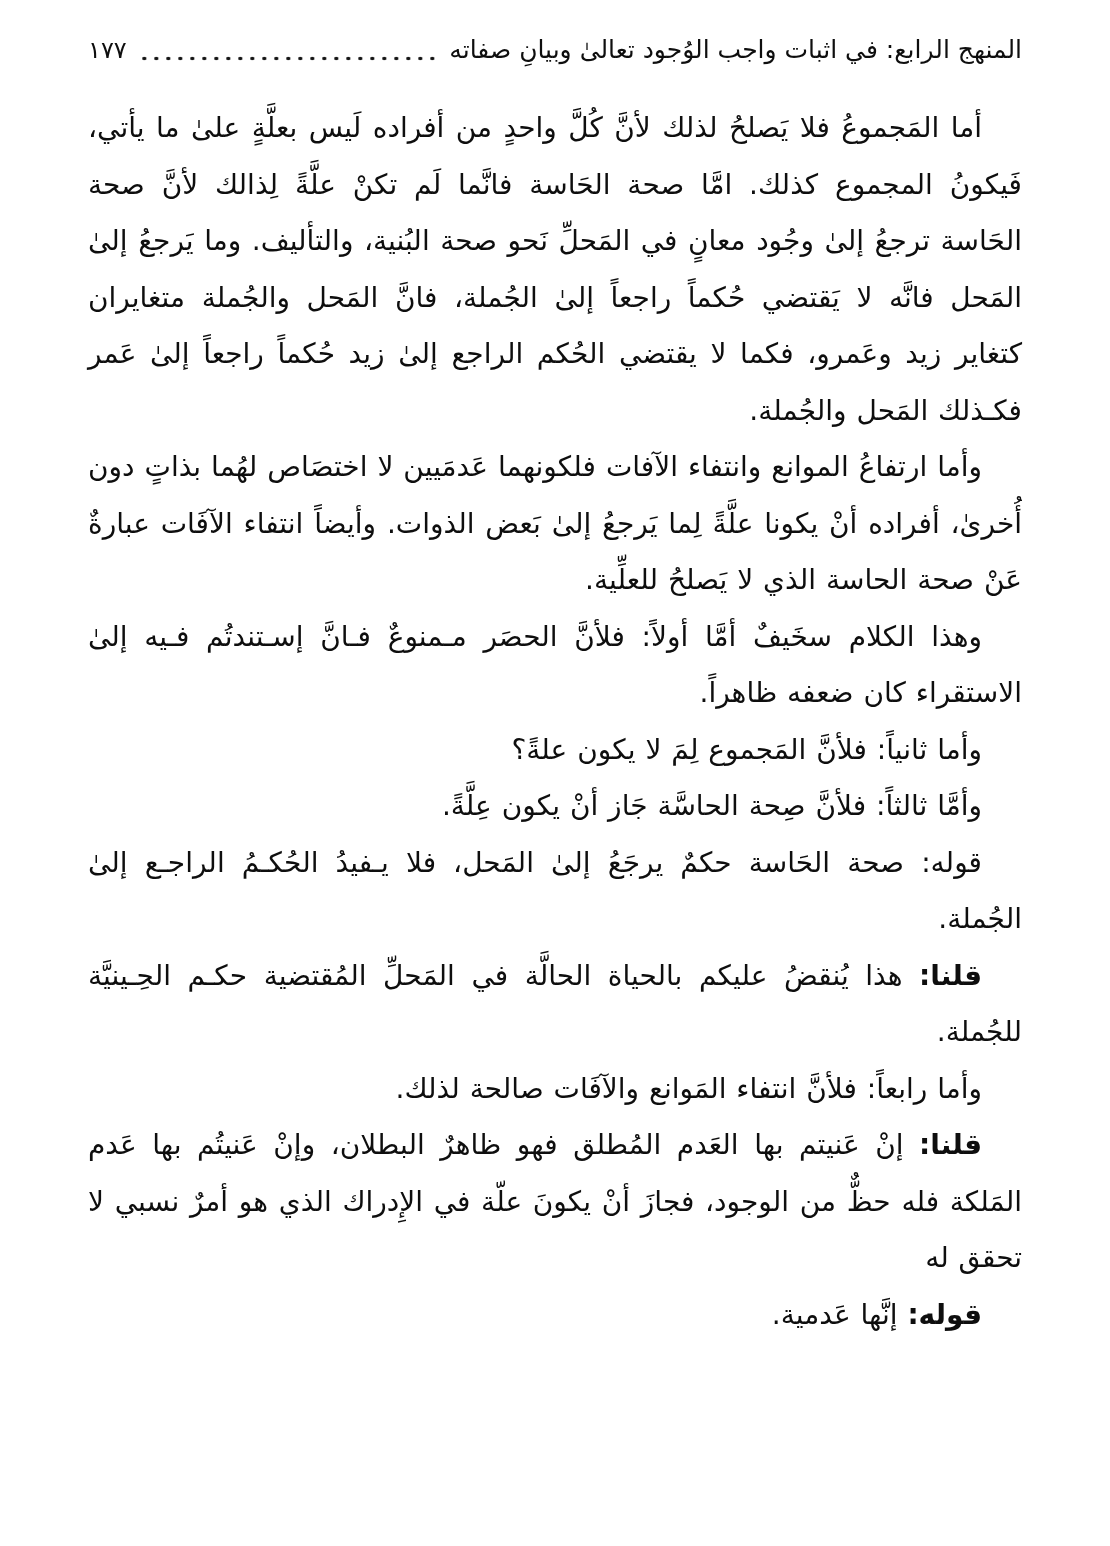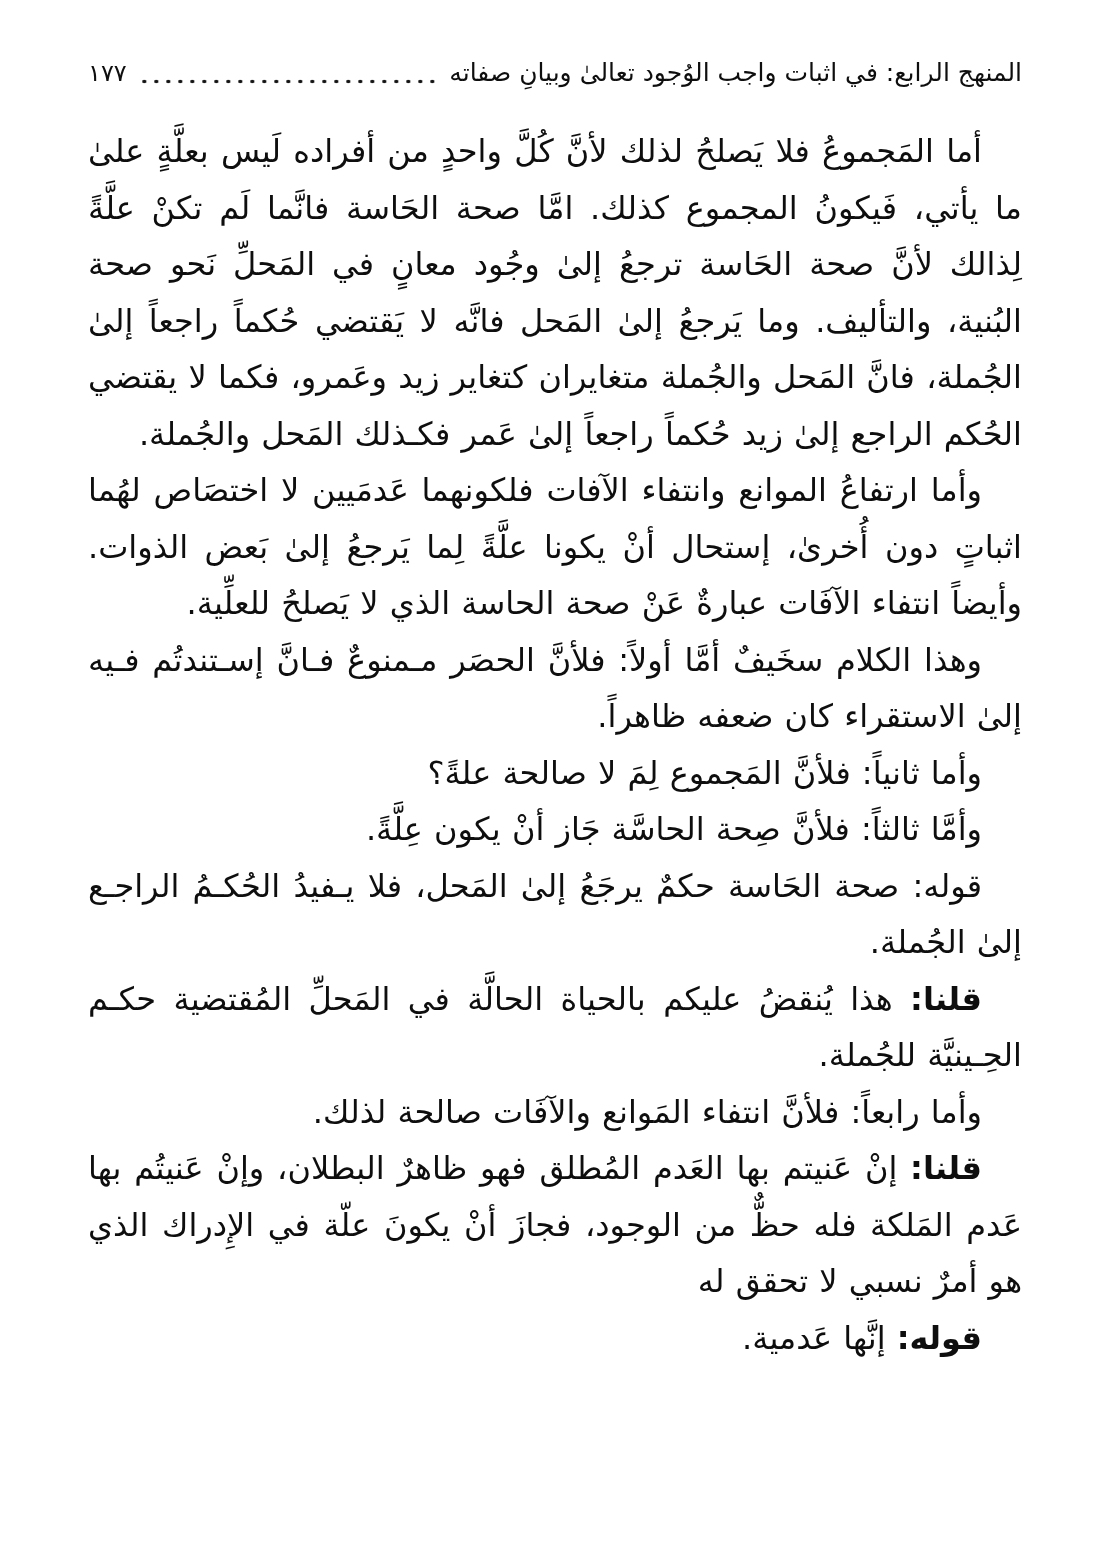--- a/index.html
+++ b/index.html
@@ -25,42 +25,41 @@
   .running-head {
     display: flex;
     align-items: flex-end;
     font-size: 25px;
     line-height: 40px;
     white-space: nowrap;
   }
   .running-head .head-title {
     flex: 0 0 auto;
     letter-spacing: 0.3px;
-    margin-top: 23px;
   }
   .running-head .dot-leader {
     flex: 1 1 auto;
     align-self: stretch;
     margin: 0 10px;
     background-image: radial-gradient(circle, #151515 1.7px, rgba(0,0,0,0) 2.1px);
     background-size: 12px 5px;
     background-repeat: repeat-x;
     background-position: center bottom 9px;
   }
   .running-head .page-num {
     flex: 0 0 auto;
     font-size: 24px;
   }
   
   .body-text {
     margin-top: 30px;
   }
   p.para {
     margin: 0;
-    font-size: 32px;
+    font-size: 28px;
     line-height: 56.5px;
     text-align: justify;
     text-indent: 40px;
     word-spacing: 1px;
   }
   p.para b.lead {
     font-weight: bold;
   }
 </style>
 </head>
@@ -70,23 +69,23 @@
 
   <div class="running-head">
     <span class="head-title">المنهج الرابع: في اثبات واجب الوُجود تعالىٰ وبيانِ صفاته</span>
     <span class="dot-leader"></span>
     <span class="page-num">١٧٧</span>
   </div>
 
   <div class="body-text">
 
   <p class="para">أما المَجموعُ فلا يَصلحُ لذلك لأنَّ كُلَّ واحدٍ من أفراده لَيس بعلَّةٍ علىٰ ما يأتي، فَيكونُ المجموع كذلك. امَّا صحة الحَاسة فانَّما لَم تكنْ علَّةً لِذالك لأنَّ صحة الحَاسة ترجعُ إلىٰ وجُود معانٍ في المَحلِّ نَحو صحة البُنية، والتأليف. وما يَرجعُ إلىٰ المَحل فانَّه لا يَقتضي حُكماً راجعاً إلىٰ الجُملة، فانَّ المَحل والجُملة متغايران كتغاير زيد وعَمرو، فكما لا يقتضي الحُكم الراجع إلىٰ زيد حُكماً راجعاً إلىٰ عَمر فكـذلك المَحل والجُملة.</p>
-      <p class="para">وأما ارتفاعُ الموانع وانتفاء الآفات فلكونهما عَدمَيين لا اختصَاص لهُما اثباتٍ دون أُخرىٰ، إستحال أنْ يكونا علَّةً لِما يَرجعُ إلىٰ بَعض الذوات. وأيضاً انتفاء الآفَات عبارةٌ عَنْ صحة الحاسة الذي لا يَصلحُ للعلِّية.</p>
+      <p class="para">وأما ارتفاعُ الموانع وانتفاء الآفات فلكونهما عَدمَيين لا اختصَاص لهُما بذاتٍ دون أُخرىٰ، أفراده أنْ يكونا علَّةً لِما يَرجعُ إلىٰ بَعض الذوات. وأيضاً انتفاء الآفَات عبارةٌ عَنْ صحة الحاسة الذي لا يَصلحُ للعلِّية.</p>
       <p class="para">وهذا الكلام سخَيفٌ أمَّا أولاً: فلأنَّ الحصَر مـمنوعٌ فـانَّ إسـتندتُم فـيه إلىٰ الاستقراء كان ضعفه ظاهراً.</p>
-      <p class="para">وأما ثانياً: فلأنَّ المَجموع لِمَ لا صالحة علةً؟</p>
+      <p class="para">وأما ثانياً: فلأنَّ المَجموع لِمَ لا يكون علةً؟</p>
       <p class="para">وأمَّا ثالثاً: فلأنَّ صِحة الحاسَّة جَاز أنْ يكون عِلَّةً.</p>
       <p class="para">قوله: صحة الحَاسة حكمٌ يرجَعُ إلىٰ المَحل، فلا يـفيدُ الحُكـمُ الراجـع إلىٰ الجُملة.</p>
       <p class="para"><b class="lead">قلنا:</b> هذا يُنقضُ عليكم بالحياة الحالَّة في المَحلِّ المُقتضية حكـم الحِـينيَّة للجُملة.</p>
       <p class="para">وأما رابعاً: فلأنَّ انتفاء المَوانع والآفَات صالحة لذلك.</p>
       <p class="para"><b class="lead">قلنا:</b> إنْ عَنيتم بها العَدم المُطلق فهو ظاهرٌ البطلان، وإنْ عَنيتُم بها عَدم المَلكة فله حظٌّ من الوجود، فجازَ أنْ يكونَ علّة في الإِدراك الذي هو أمرٌ نسبي لا تحقق له</p>
       <p class="para"><b class="lead">قوله:</b> إنَّها عَدمية.</p>
     </div>
 
 </div>
 

